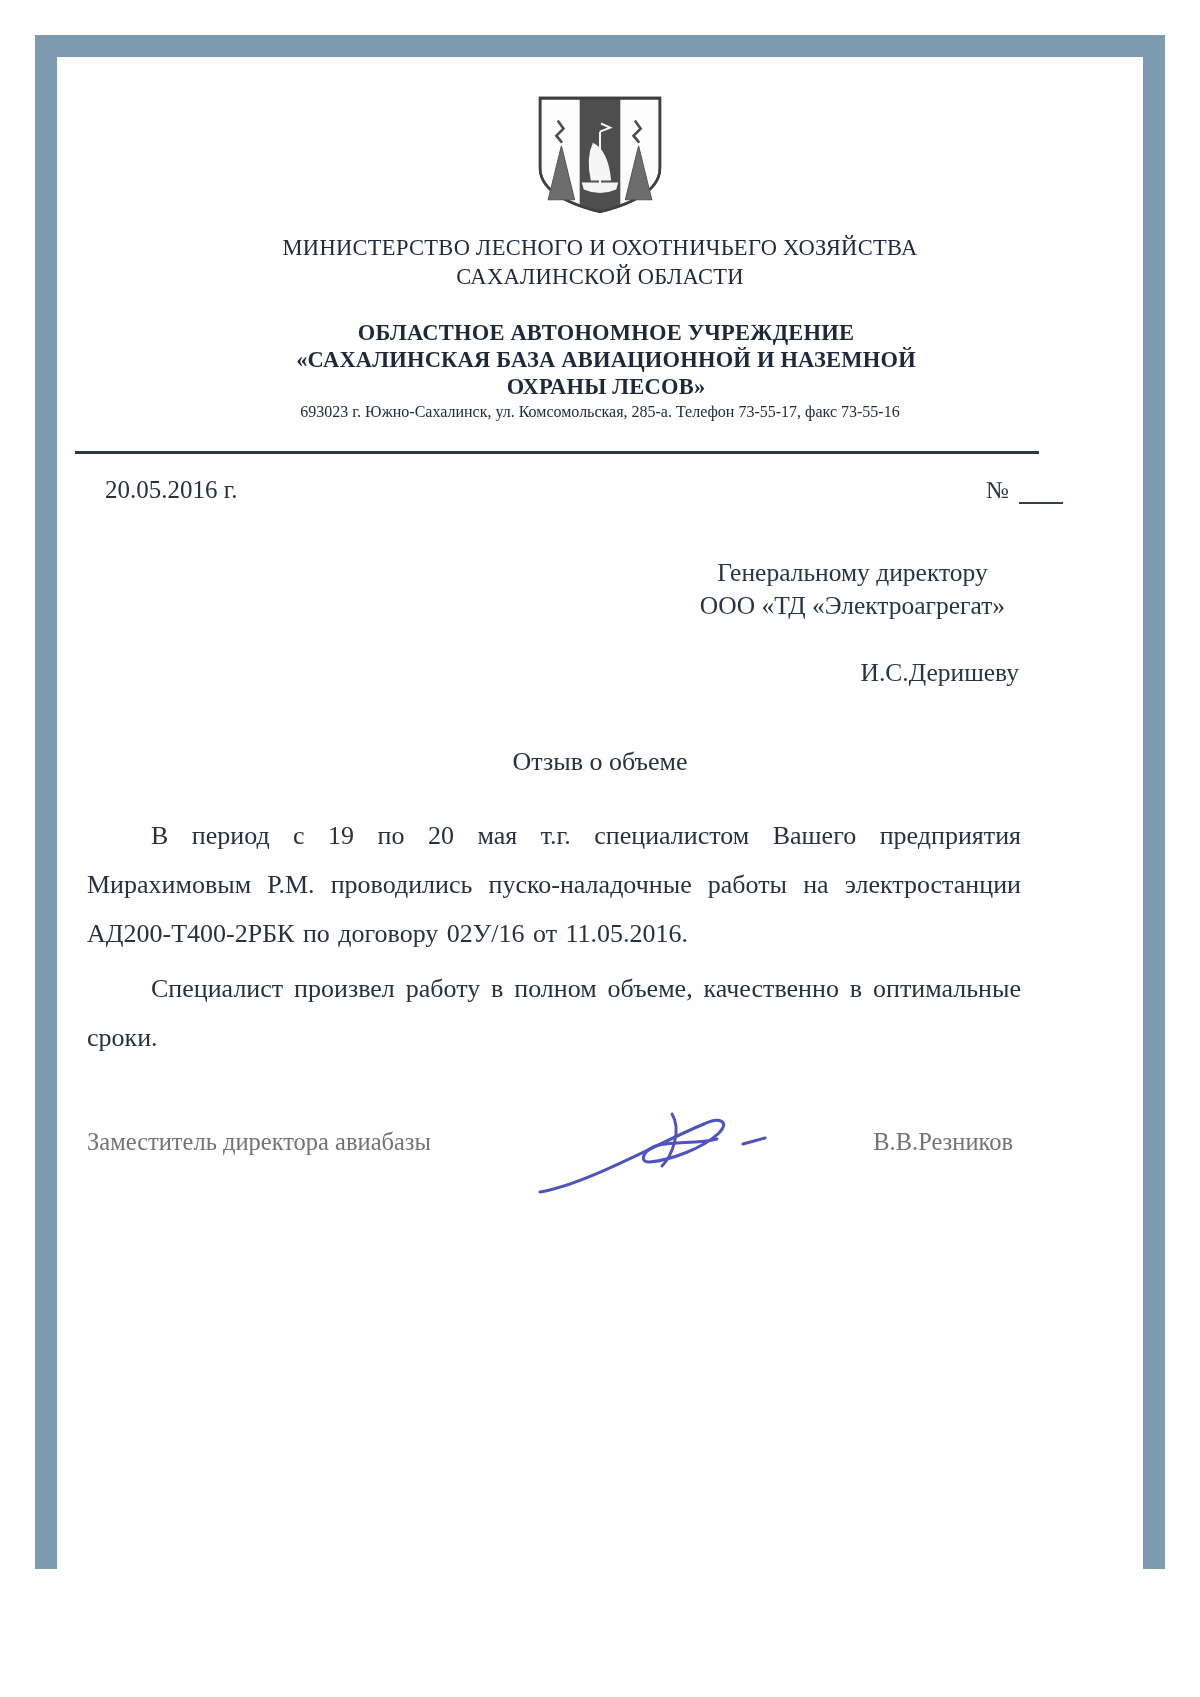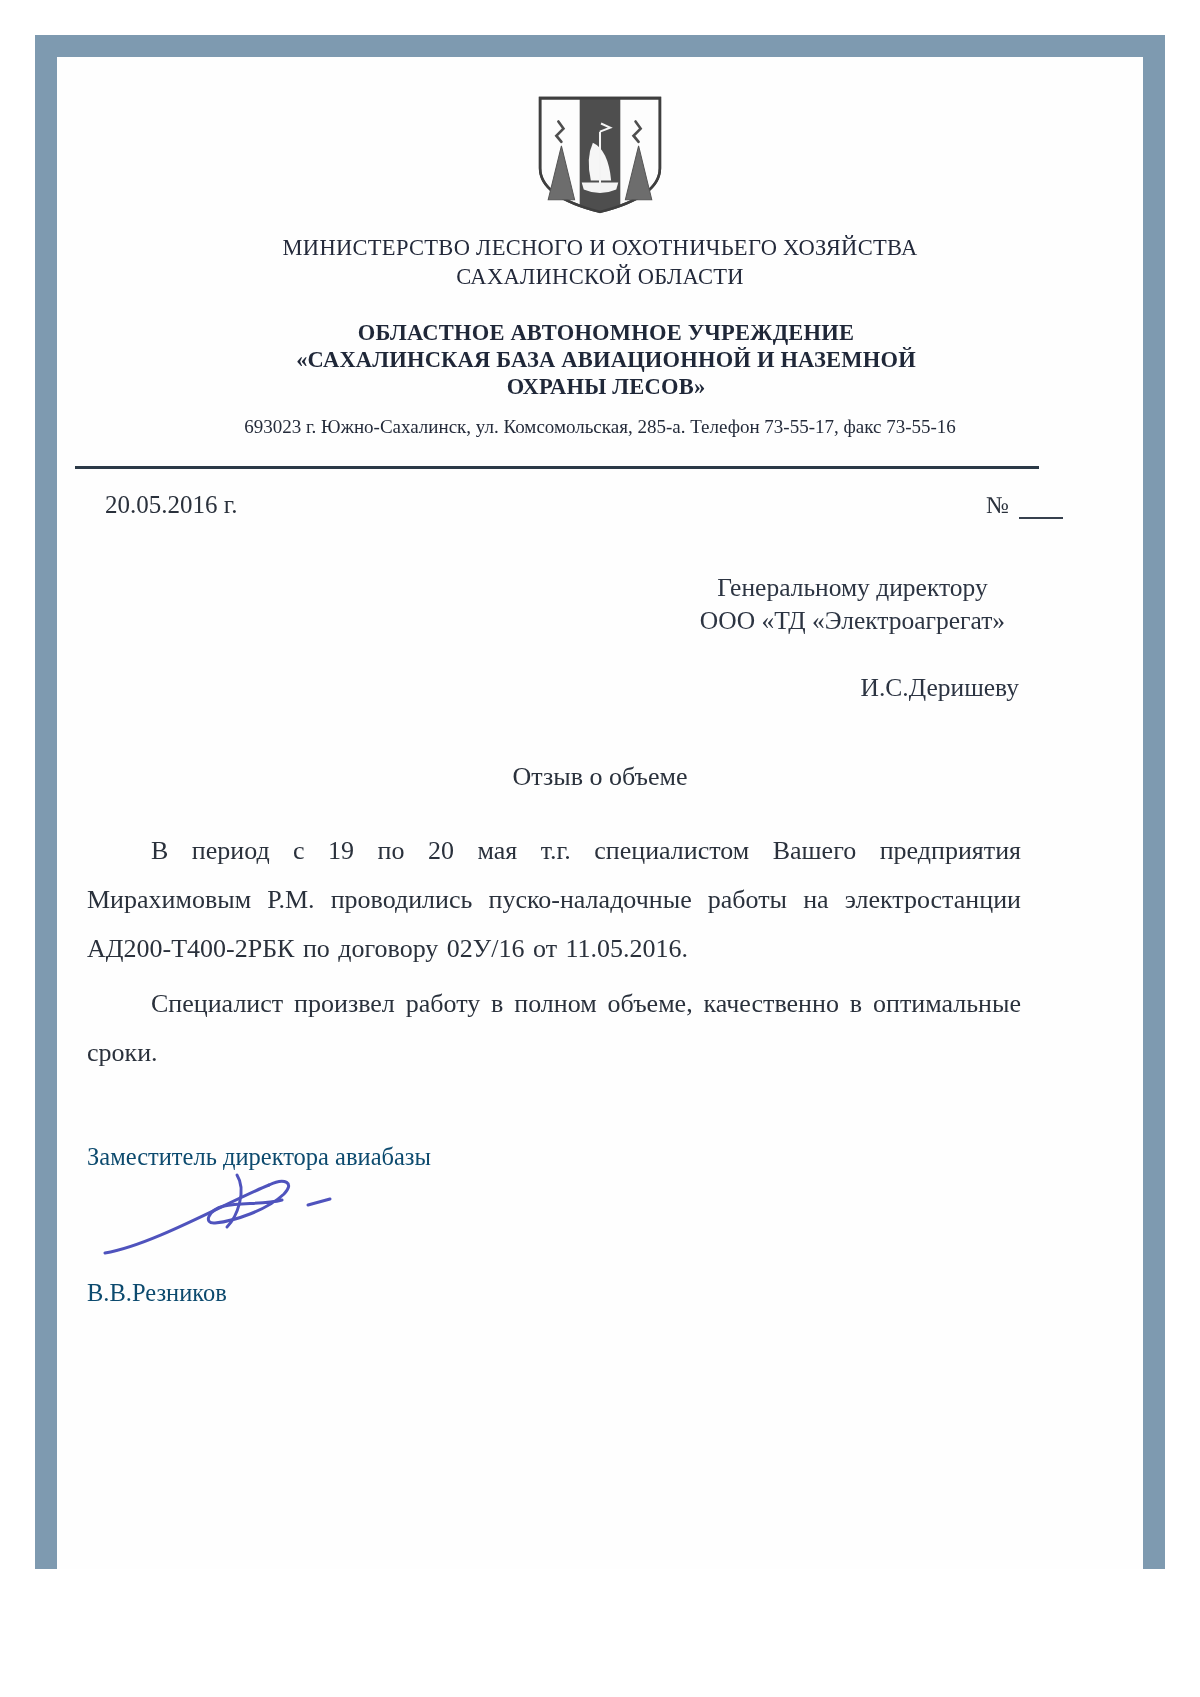--- a/index.html
+++ b/index.html
@@ -52,23 +52,23 @@
     margin-top: 28px;
     text-align: center;
     font-weight: bold;
     font-size: 22.5px;
     line-height: 27px;
     color: #1f2738;
     letter-spacing: 0.2px;
     padding-left: 12px;
   }
   .address {
-    margin-top: 15px;
-    text-align: center;
-    font-size: 19px;
+    margin-top: 0;
+    text-align: center;
+    font-size: 16px;
     line-height: 23px;
     color: #242b3a;
   }
   .rule {
     margin: 28px 104px 0 18px;
     height: 3px;
     background: #2b3947;
     border: none;
   }
   .meta-row {
@@ -118,22 +118,21 @@
     color: #2a313c;
     word-spacing: 2px;
   }
   .para.second { margin-top: 6px; }
   .sign-row {
     margin: 48px 130px 0 30px;
     display: flex;
     align-items: flex-start;
     justify-content: space-between;
     font-size: 24.5px;
-    color: #0c4a6e;
-    flex-direction: column;
+    color: #737373;
   }
   .sign-label { white-space: nowrap; padding-top: 18px; }
   .sign-name  { white-space: nowrap; padding-top: 18px; text-align: right; }
   .signature-wrap {
     width: 260px;
     height: 96px;
     margin-top: -6px;
     flex: 0 0 auto;
   }
 </style>

